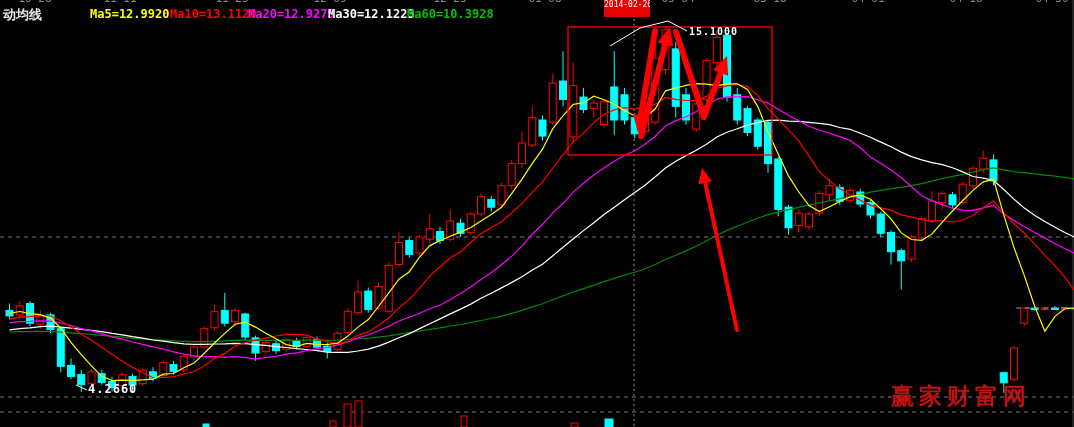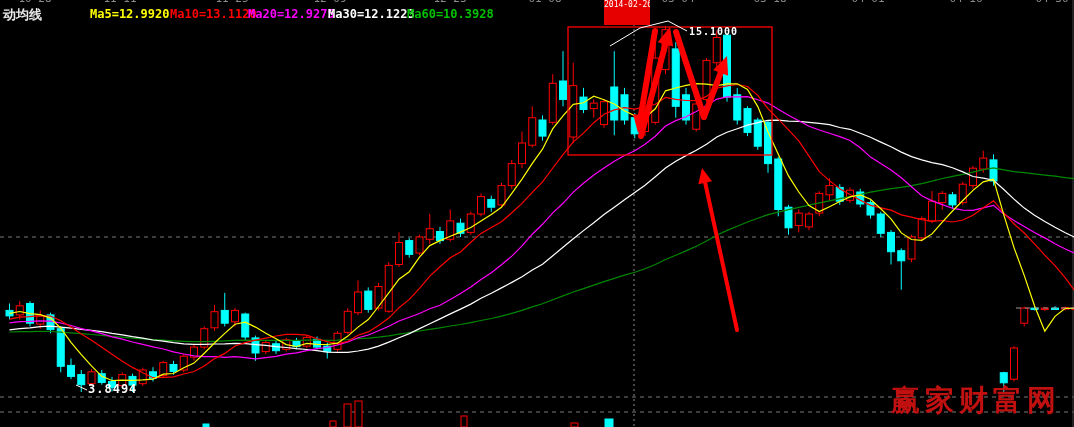--- a/index.html
+++ b/index.html
@@ -1,35 +1,35 @@
 <!DOCTYPE html>
 <html><head>
 <meta charset="utf-8">
 <style>
   html,body{margin:0;padding:0;background:#000;}
   #app{position:relative;width:1074px;height:427px;background:#000;overflow:hidden;
        font-family:"DejaVu Sans Mono", monospace;}
   #date-axis .tick{position:absolute;top:-8px;transform:translateX(-50%);
        color:#8a8a8a;font-size:11px;white-space:nowrap;}
-  #crosshair-date{position:absolute;left:604px;top:0;width:46px;height:25px;
+  #crosshair-date{position:absolute;left:604px;top:0;width:46px;height:17px;
        background:#e60000;color:#fff;font-size:8px;line-height:9px;text-align:center;
        letter-spacing:0;white-space:nowrap;overflow:hidden;}
   #header-bar{position:absolute;left:8px;top:0;width:100%;height:24px;}
   #left-label{position:absolute;left:-5px;top:6px;color:#e8e8e8;font-size:13px;font-weight:bold;}
   .ma-item{position:absolute;top:7px;font-size:12px;font-weight:bold;white-space:nowrap;padding-left:32px;}
   #stock-label{position:absolute;right:6px;top:9px;color:#ffff00;font-size:13px;
        font-weight:bold;white-space:nowrap;}
   #chart-canvas{position:absolute;left:0;top:0;}
   #high-label{position:absolute;left:689px;top:26px;color:#fff;font-size:10px;
        font-weight:bold;letter-spacing:1px;}
   #low-label{position:absolute;left:88px;top:382px;color:#fff;font-size:12px;
        font-weight:bold;letter-spacing:1px;}
   #trend-comment{position:absolute;left:737px;top:339px;color:#f01010;font-size:16px;
        font-weight:bold;letter-spacing:1px;font-family:"Liberation Sans",sans-serif;white-space:nowrap;}
-  #watermark{position:absolute;left:891px;top:381px;color:#cc1111;font-size:29px;
+  #watermark{position:absolute;left:891px;top:381px;color:#cc1111;font-size:23px;
        font-weight:bold;letter-spacing:5px;font-family:Liberation Mono, monospace;
        white-space:nowrap;opacity:0.95;}
 </style>
 </head>
 <body>
 
 <div id="app">
 
   <svg id="chart-canvas" width="1074" height="427" viewBox="0 0 1074 427">
       <g>
@@ -298,17 +298,17 @@
       <span class="tick" style="left: 770px;">03-18</span>
       <span class="tick" style="left: 868px;">04-01</span>
       <span class="tick" style="left: 966px;">04-16</span>
       <span class="tick" style="left: 1052px;">04-30</span>
     </div>
 
   <div id="crosshair-date">2014-02-26</div>
 
   <div id="high-label">15.1000</div>
 
-  <div id="low-label">3.8494</div>
+  <div id="low-label">4.2660</div>
 
 
   <div id="watermark">赢家财富网</div>
 </div>
 
 </body></html>

